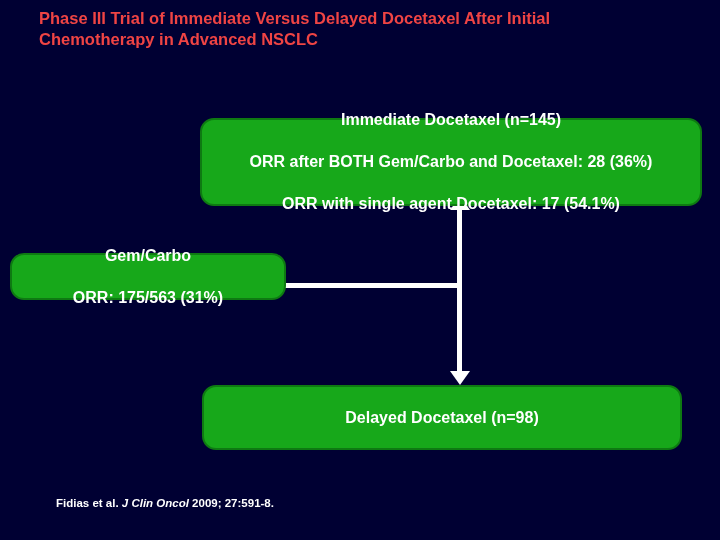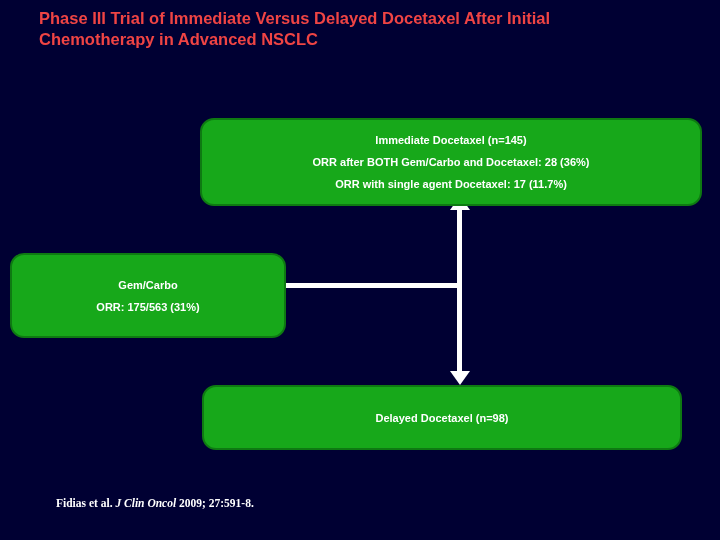--- a/index.html
+++ b/index.html
@@ -36,41 +36,42 @@
     margin-left: 23px;
   }
   
   .greenbox {
     position: absolute;
     background: #17a81a;
     border: 2px solid #0e7a12;
     border-radius: 14px;
     box-sizing: border-box;
     color: #ffffff;
-    font-size: 11px;
+    font-size: 16px;
     font-weight: bold;
     line-height: 22px;
     text-align: center;
     display: flex;
     flex-direction: column;
     justify-content: center;
     align-items: center;
     padding: 2px 4px;
+    gap: 20px;
   }
   #box-immediate {
     left: 200px;
     top: 118px;
     width: 502px;
     height: 88px;
   }
   #box-gemcarbo {
     left: 10px;
     top: 253px;
     width: 276px;
-    height: 85px;
+    height: 47px;
   }
   #box-delayed {
     left: 202px;
     top: 385px;
     width: 480px;
     height: 65px;
   }
   .boxline {
     display: block;
     white-space: nowrap;
@@ -119,42 +120,41 @@
   }
   
   #citation {
     position: absolute;
     left: 56px;
     top: 497px;
     font-size: 11.5px;
     font-weight: bold;
     color: #ffffff;
     white-space: nowrap;
-    font-family: Liberation Serif, serif;
   }
   #citation .ital {
     font-style: italic;
   }
 </style>
 </head>
 <body>
 
 <div id="slide">
 
   <div id="title">Phase III Trial of Immediate Versus Delayed Docetaxel After Initial Chemotherapy in Advanced NSCLC</div>
 
   <div class="conn" id="conn-h"></div>
   <div class="conn" id="conn-v"></div>
   <div class="arrow-up" id="arrow-top"></div>
   <div class="arrow-down" id="arrow-bottom"></div>
 
   <div class="greenbox" id="box-immediate">
     <span class="boxline">Immediate Docetaxel (n=145)</span>
     <span class="boxline">ORR after BOTH Gem/Carbo and Docetaxel: 28 (36%)</span>
-    <span class="boxline">ORR with single agent Docetaxel: 17 (11.7%)</span>
+    <span class="boxline">ORR with single agent Docetaxel: 17 (54.1%)</span>
   </div>
 
   <div class="greenbox" id="box-gemcarbo">
     <span class="boxline">Gem/Carbo</span>
     <span class="boxline">ORR: 175/563 (31%)</span>
   </div>
 
   <div class="greenbox" id="box-delayed">
     <span class="boxline">Delayed Docetaxel (n=98)</span>
   </div>

